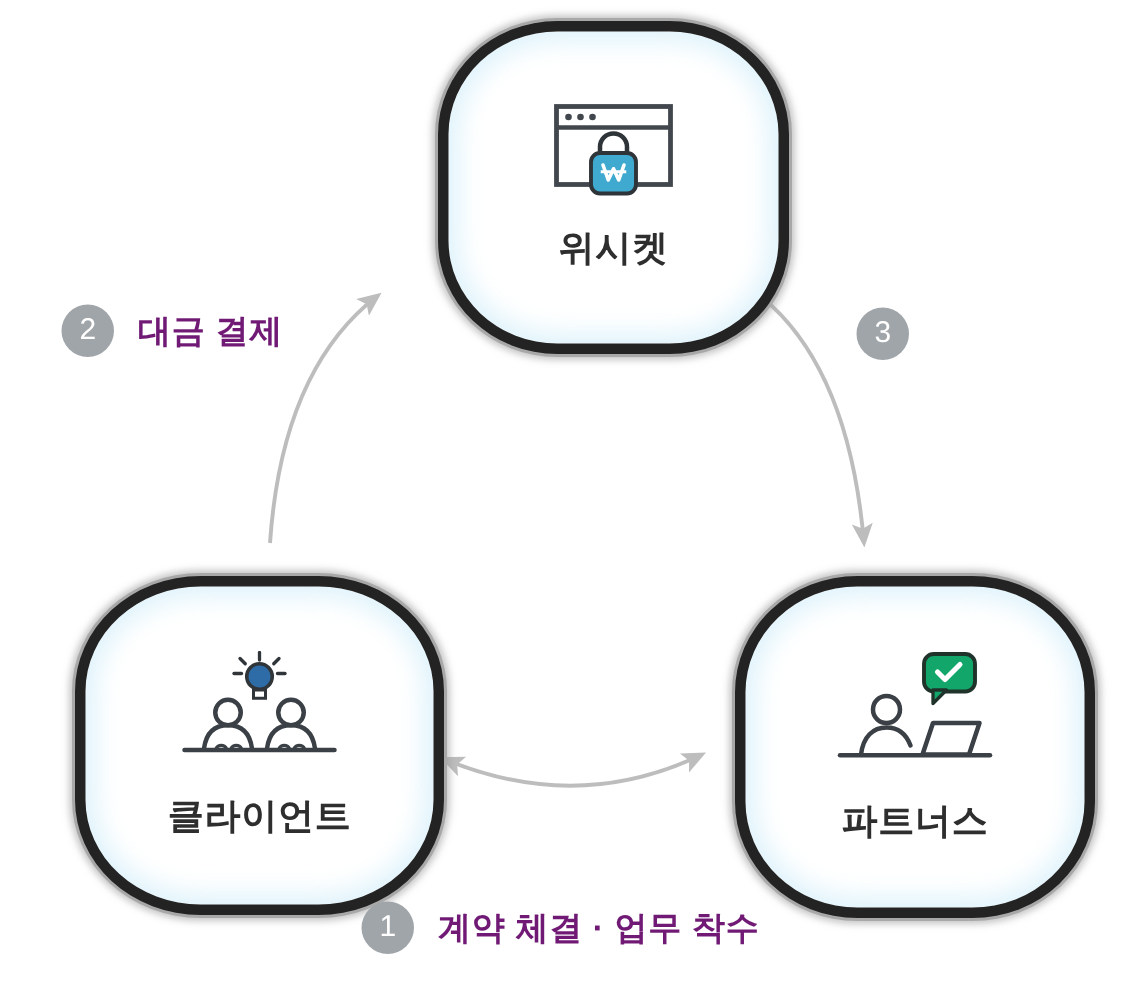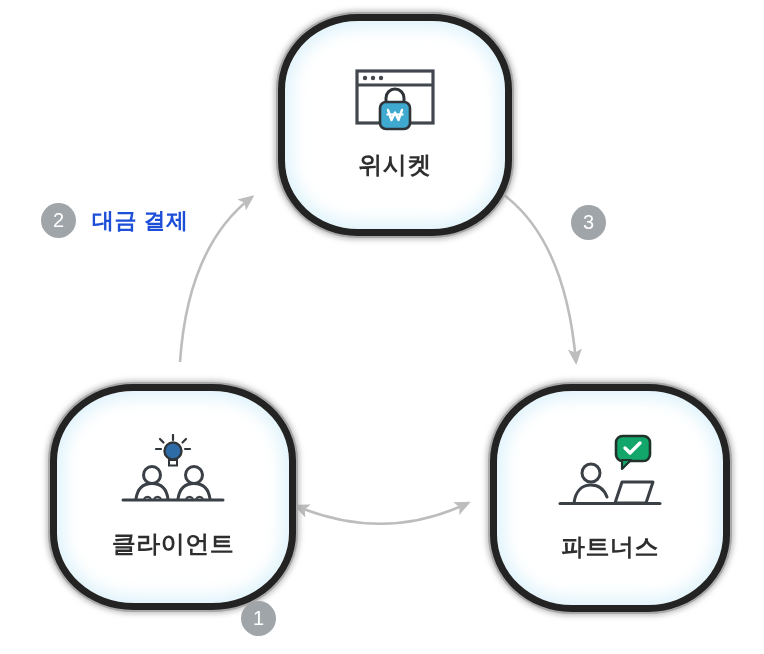--- a/index.html
+++ b/index.html
@@ -9,38 +9,38 @@
   }
   
   .arrows{position:absolute;left:0;top:0;width:764px;height:654px;pointer-events:none;}
   
   .node{
     position:absolute;display:flex;flex-direction:column;align-items:center;justify-content:center;
     background:#ffffff;border:7px solid #232323;border-radius:34%;
     box-shadow:0 0 0 2px #a8a8a8, 0 0 5px 4px rgba(150,150,150,.55),
                inset 0 0 16px 7px rgba(206,236,249,.65);
   }
-  .node-wishket {left:278px;top:14px; width:220px;height:208px;}
+  .node-wishket {left:292px;top:14px; width:220px;height:208px;}
   .node-client  {left:50px; top:384px;width:232px;height:212px;}
   .node-partners{left:490px;top:384px;width:226px;height:214px;}
   .node-icon{display:block;margin-bottom:14px;}
   .node-label{
     font-size:24px;font-weight:700;color:#2e2e2e;letter-spacing:.5px;white-space:nowrap;
   }
   
   .step{position:absolute;display:flex;align-items:center;gap:16px;}
   .step-2{left:41px; top:203px;}
   .step-3{left:571px;top:205px;}
   .step-1{left:241px;top:601px;}
   .badge{
     width:35px;height:35px;border-radius:50%;background:#a0a5aa;color:#ffffff;
     display:flex;align-items:center;justify-content:center;
     font-size:20px;font-weight:400;flex:0 0 auto;
   }
-  .step-label{font-size:22px;font-weight:700;color:#1d4ed8;white-space:nowrap;letter-spacing:.5px;}
+  .step-label{font-size:22px;font-weight:700;color:#701a75;white-space:nowrap;letter-spacing:.5px;}
 </style>
 </head>
 <body>
 
 <div class="canvas">
 
   <svg class="arrows" width="764" height="654" viewBox="0 0 764 654">
     <defs>
       <marker id="head" markerUnits="userSpaceOnUse" markerWidth="18" markerHeight="16" refX="13" refY="7" orient="auto">
         <path d="M0,0 L16,7 L0,14 L3.5,7 Z" fill="#bdbdbd"></path>
@@ -116,15 +116,16 @@
     <div class="badge">2</div>
     <div class="step-label">대금 결제</div>
   </div>
 
   <div class="step step-3">
     <div class="badge">3</div>
   </div>
 
   <div class="step step-1">
     <div class="badge">1</div>
+    <div class="step-label">계약 체결 · 업무 착수</div>
   </div>
 
 </div>
 
 </body></html>

